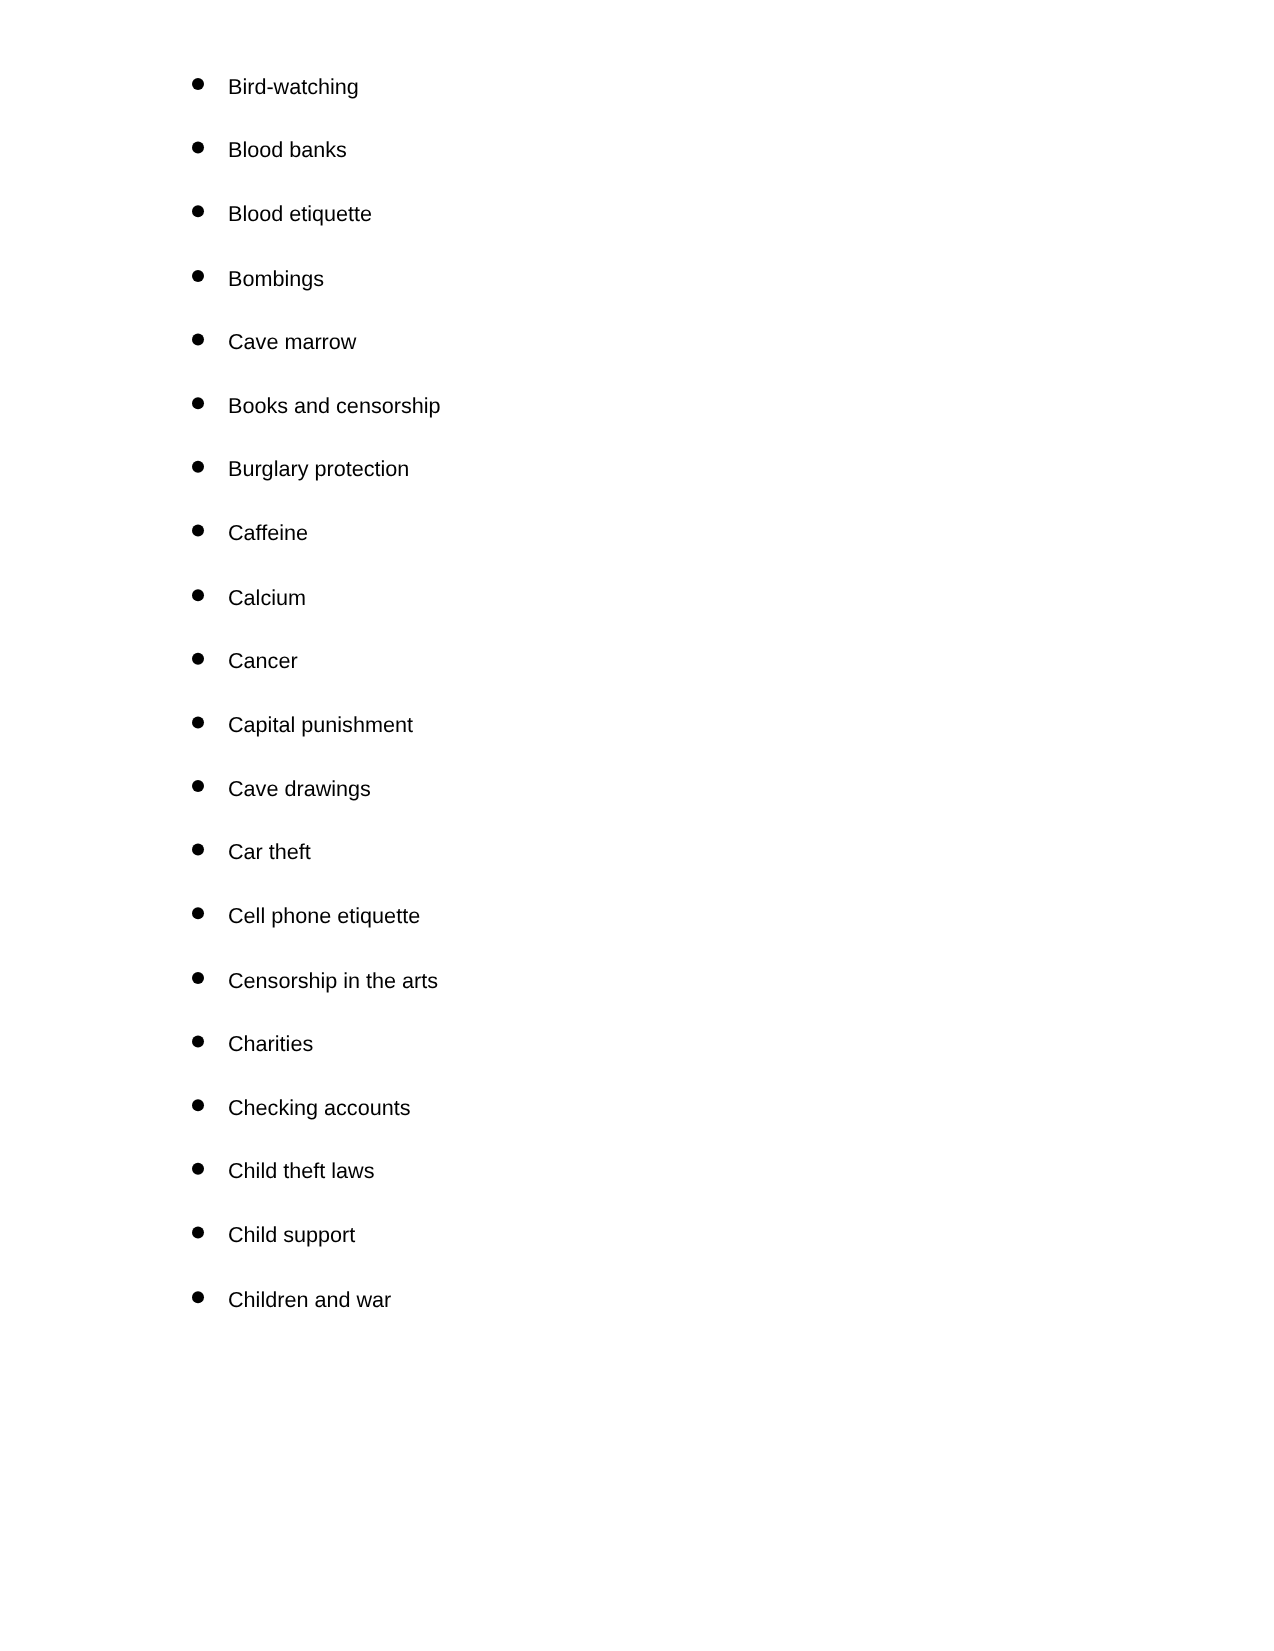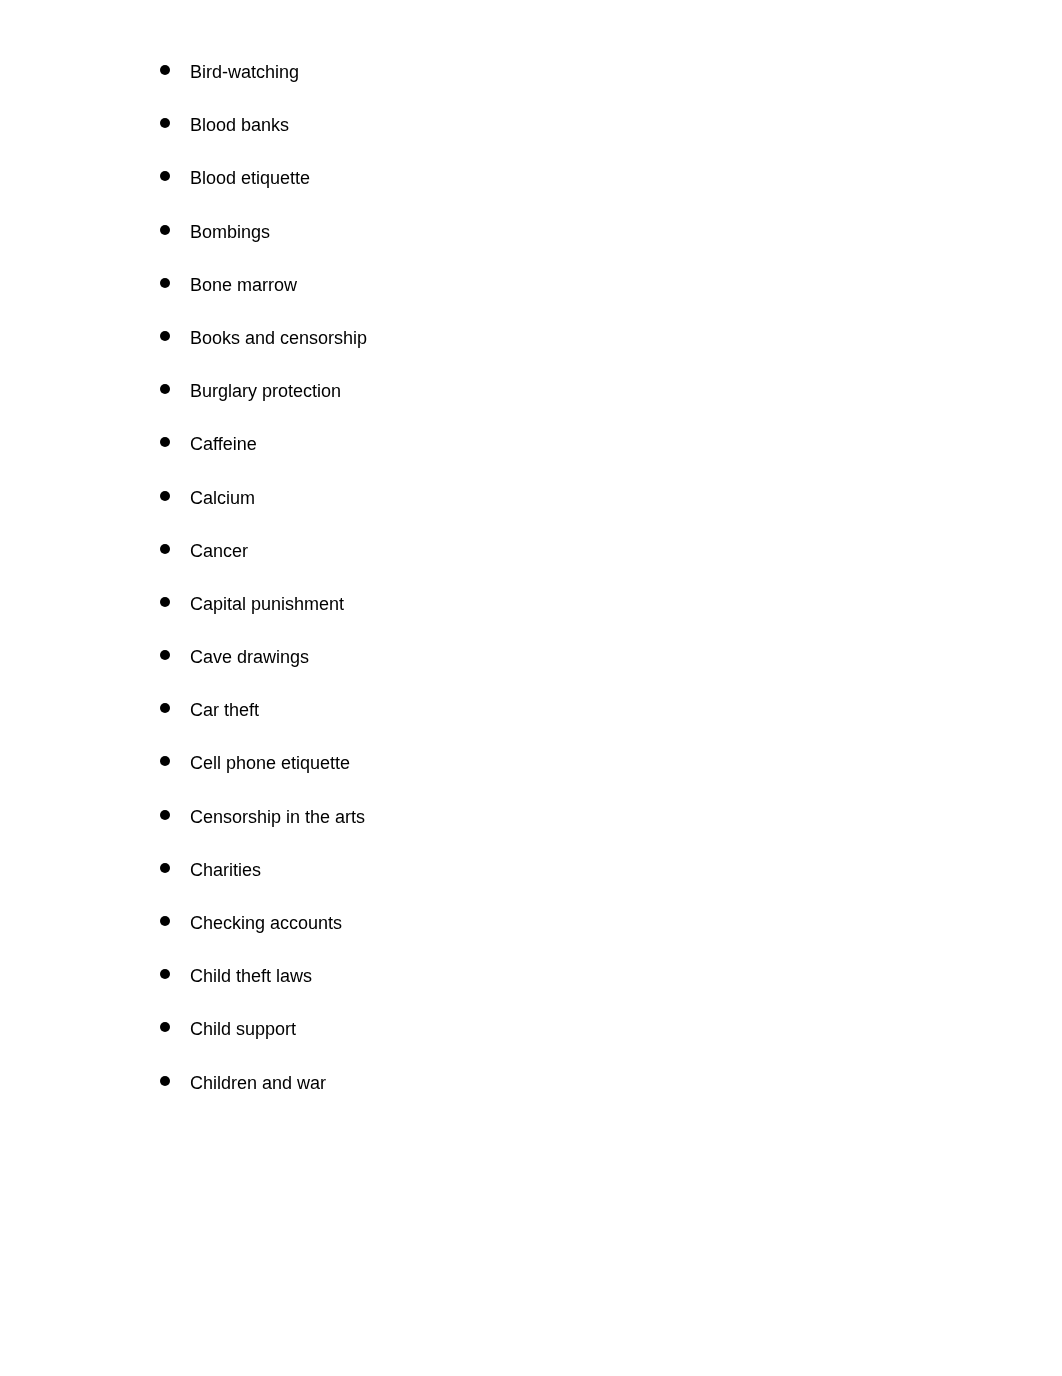--- a/index.html
+++ b/index.html
@@ -62,21 +62,21 @@
     <li>
       <span class="bullet"></span>
       <span class="item-text">Blood etiquette</span>
     </li>
     <li>
       <span class="bullet"></span>
       <span class="item-text">Bombings</span>
     </li>
     <li>
       <span class="bullet"></span>
-      <span class="item-text">Bone marrow</span>
+      <span class="item-text">Cave marrow</span>
     </li>
     <li>
       <span class="bullet"></span>
       <span class="item-text">Books and censorship</span>
     </li>
     <li>
       <span class="bullet"></span>
       <span class="item-text">Burglary protection</span>
     </li>
     <li>

